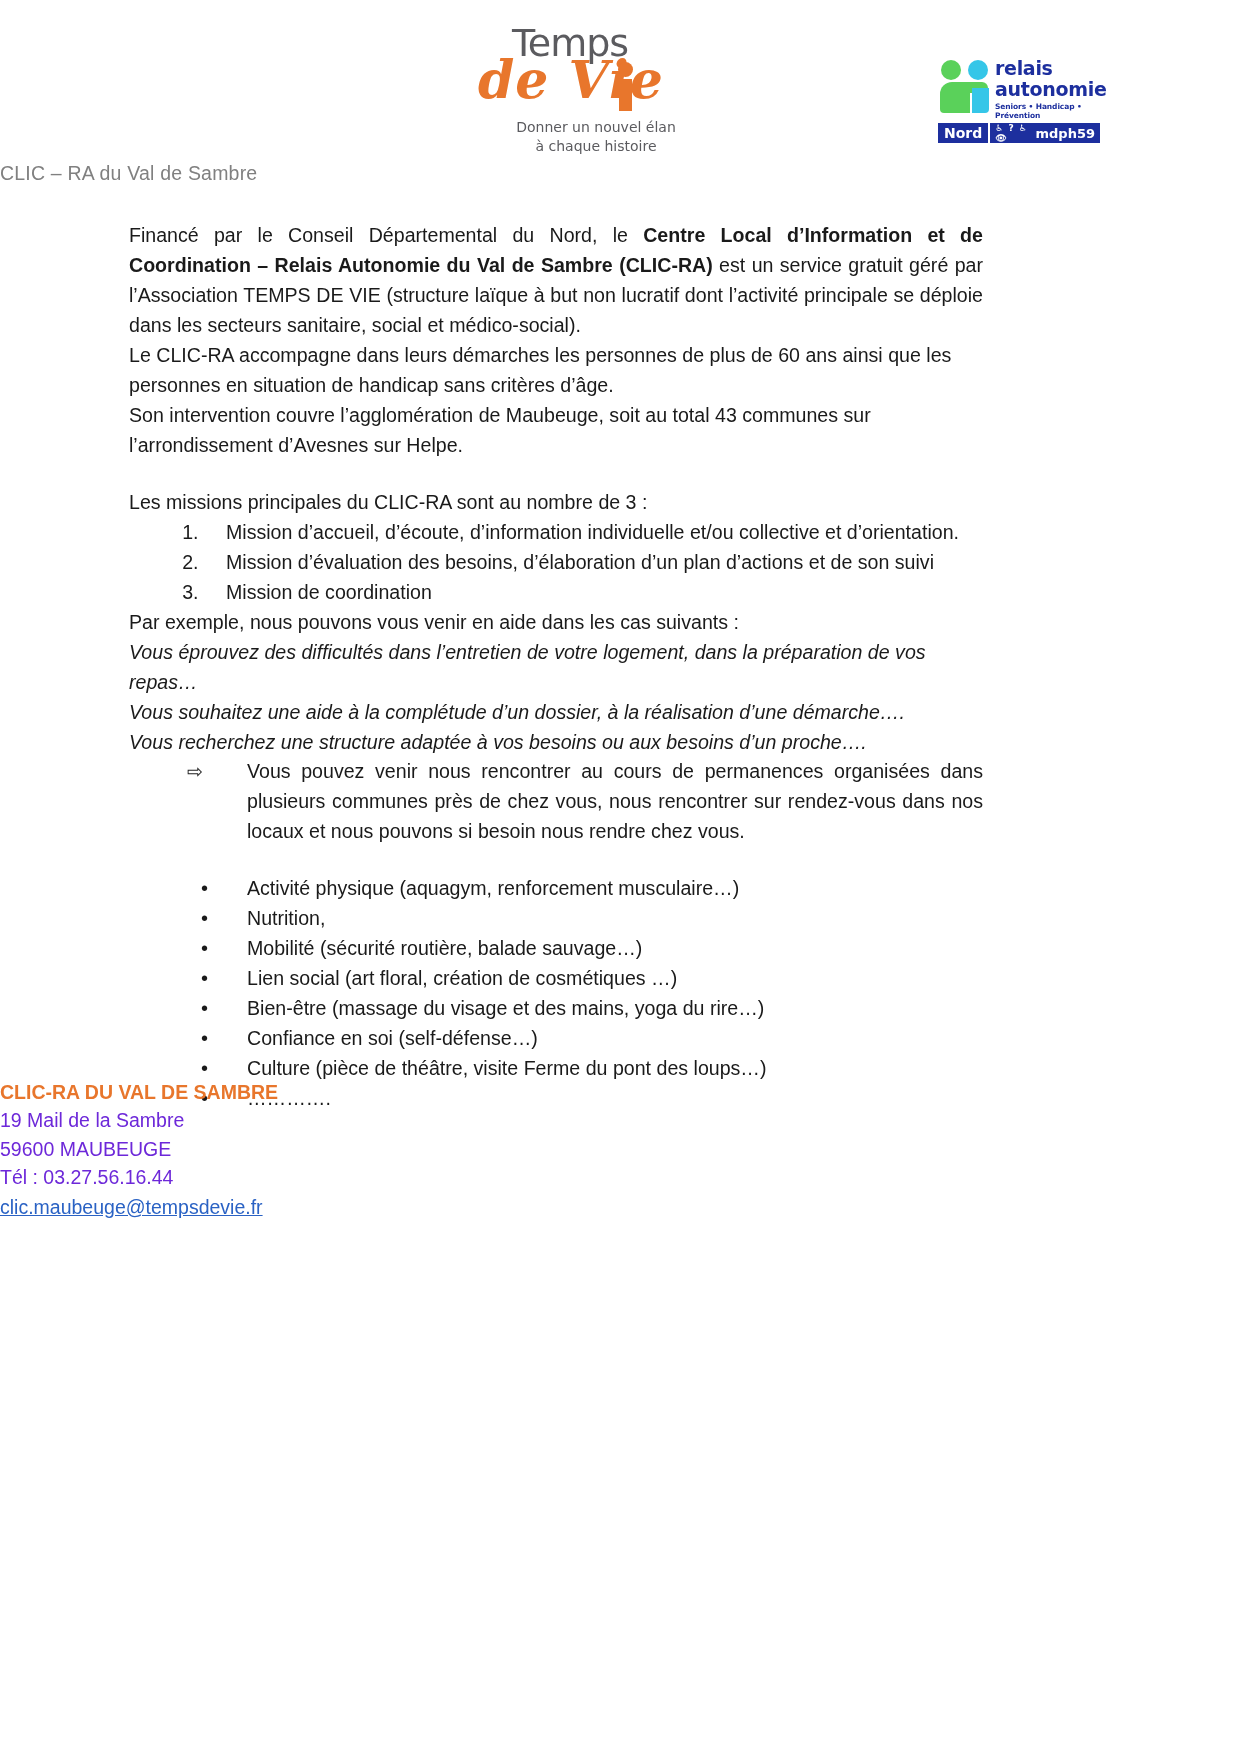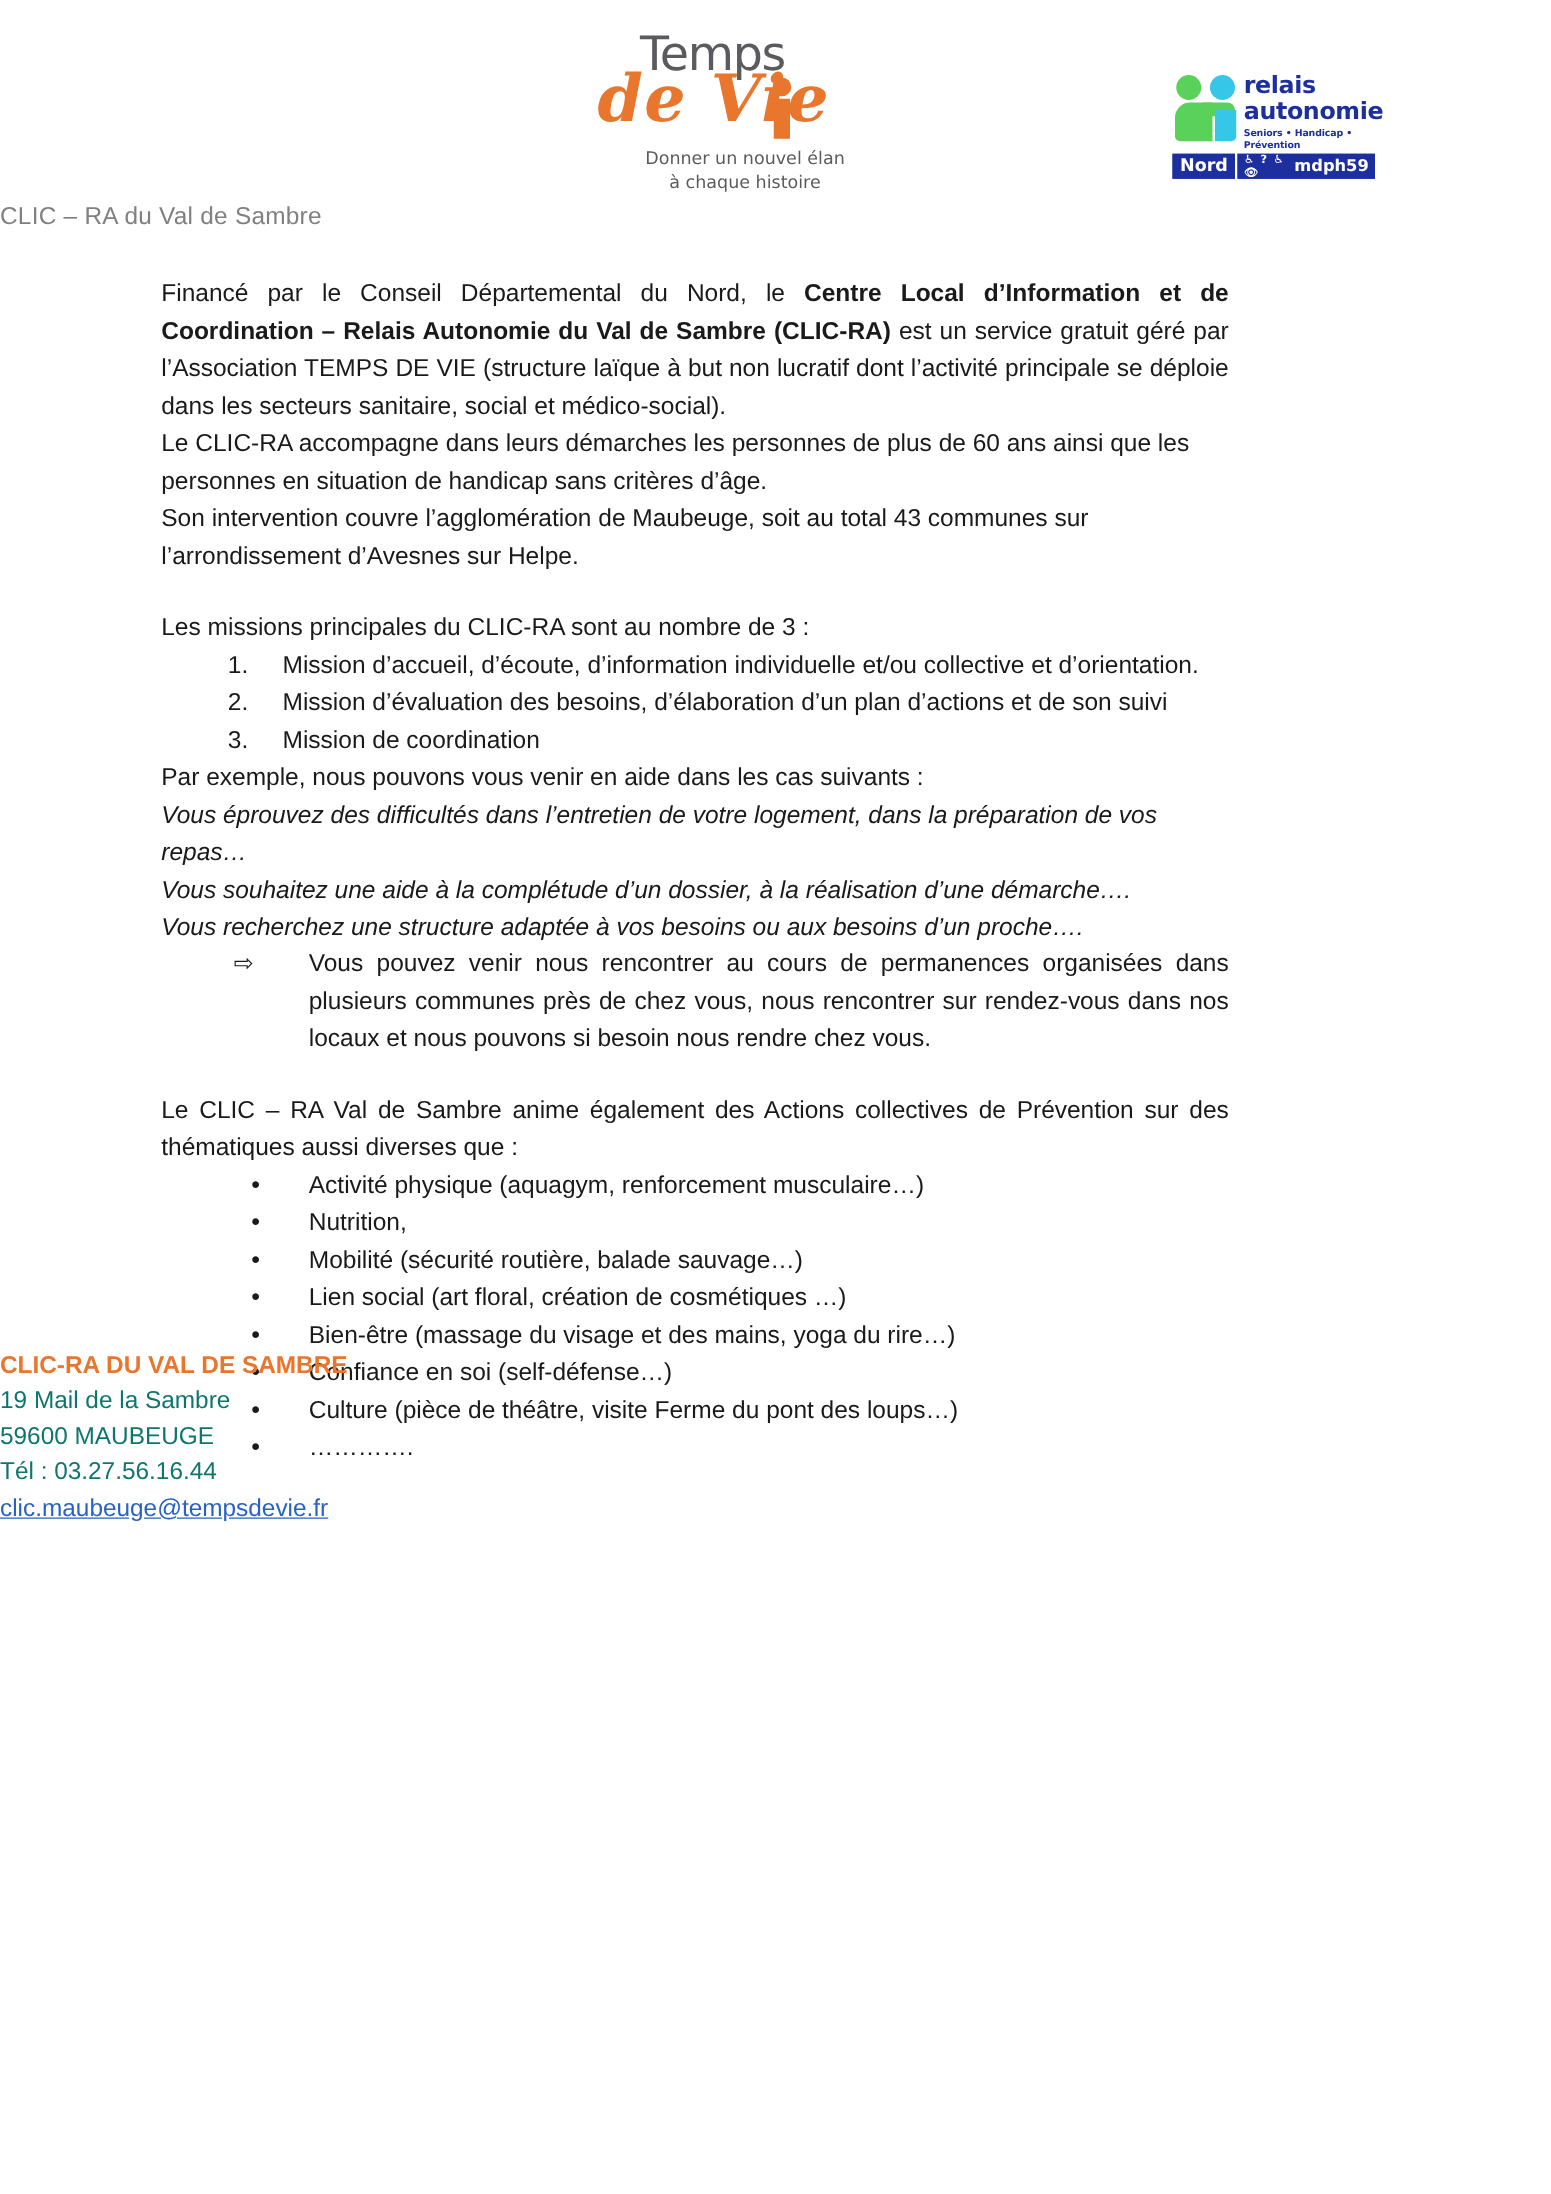--- a/index.html
+++ b/index.html
@@ -275,21 +275,21 @@
   }
   .contact .c-title {
     color: #e8762c;
     font-size: 19.5px;
     font-weight: bold;
     line-height: 1.45;
   }
   .contact .c-line {
     font-size: 19.5px;
     line-height: 1.45;
-    color: #0f766e;
+    color: #6d28d9;
   }
   .contact .c-mail {
     font-size: 19.5px;
     line-height: 1.45;
     color: #2a62c4;
     text-decoration: underline;
     display: inline-block;
     margin-top: 2px;
   }
 </style>
@@ -364,21 +364,20 @@
     <p class="ital">Vous souhaitez une aide à la complétude d’un dossier, à la réalisation d’une démarche….</p>
     <p class="ital">Vous recherchez une structure adaptée à vos besoins ou aux besoins d’un proche….</p>
 
     <div class="arrow-item">
       <div class="arrow-glyph">⇨</div>
       <div class="arrow-text">Vous pouvez venir nous rencontrer au cours de permanences organisées dans plusieurs communes près de chez vous, nous rencontrer sur rendez-vous dans nos locaux et nous pouvons si besoin nous rendre chez vous.</div>
     </div>
 
     <div class="spacer"></div>
 
-    <p class="justify">Le CLIC – RA Val de Sambre anime également des Actions collectives de Prévention sur des thématiques aussi diverses que :</p>
 
     <ul class="themes">
       <li>Activité physique (aquagym, renforcement musculaire…)</li>
       <li>Nutrition,</li>
       <li>Mobilité (sécurité routière, balade sauvage…)</li>
       <li>Lien social (art floral, création de cosmétiques …)</li>
       <li>Bien-être (massage du visage et des mains, yoga du rire…)</li>
       <li>Confiance en soi (self-défense…)</li>
       <li>Culture (pièce de théâtre, visite Ferme du pont des loups…)</li>
       <li>………….</li>

